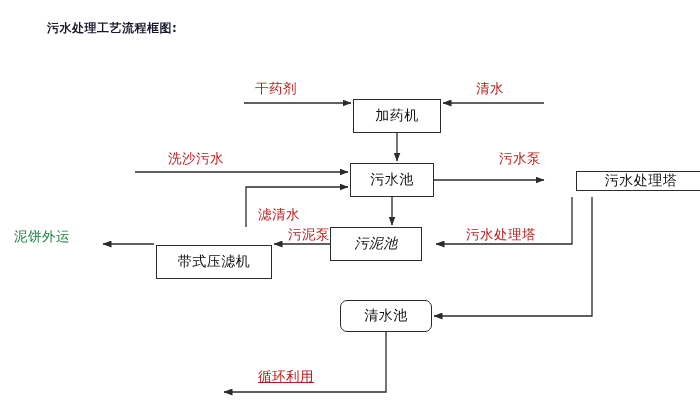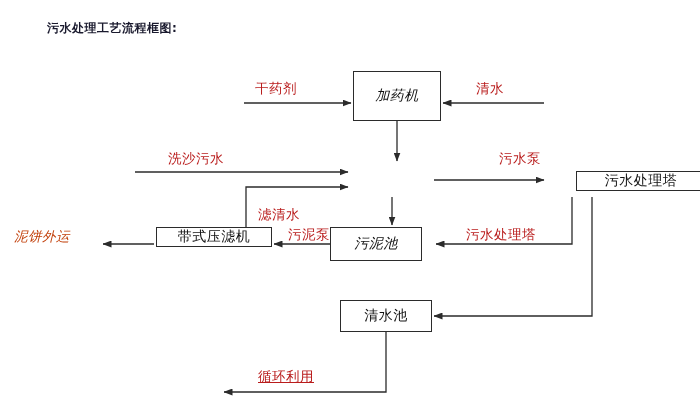--- a/index.html
+++ b/index.html
@@ -42,24 +42,23 @@
     position:absolute;
     font-size:13.5px;
     color:#b91c1c;
     white-space:nowrap;
     letter-spacing:0.5px;
     background:transparent;
   }
   .terminal-label{
     position:absolute;
     font-size:13.5px;
-    color:#c2410c;
+    color:#15803d;
     white-space:nowrap;
     letter-spacing:0.5px;
-    font-style:italic;
   }
 </style>
 </head>
 <body>
 
 <div id="diagram-root">
 
   <div class="page-title">污水处理工艺流程框图:</div>
 
   <svg id="flow-svg" viewBox="0 0 700 420" xmlns="http://www.w3.org/2000/svg">
@@ -91,38 +90,41 @@
 
       <line x1="154" y1="244" x2="103" y2="244" marker-end="url(#arrowhead)"></line>
 
       <path d="M 592 197 L 592 316 L 434 316" marker-end="url(#arrowhead)"></path>
 
       <path d="M 386 332 L 386 392 L 224 392" marker-end="url(#arrowhead)"></path>
 
     </g>
   </svg>
 
-  <div class="node-box" style="left:353px;top:71px;width:88px;height:50px;font-style:italic;">
+  <div class="node-box" style="left:353px;top:99px;width:88px;height:34px;">
     <span>加药机</span>
   </div>
 
+  <div class="node-box" style="left:350px;top:163px;width:84px;height:34px;">
+    <span>污水池</span>
+  </div>
 
   <div class="node-box" style="left:576px;top:163px;width:130px;height:20px;margin-top:8px;">
     <span>污水处理塔</span>
   </div>
 
   <div class="node-box" style="left:330px;top:227px;width:92px;height:34px;font-style:italic;">
     <span>污泥池</span>
   </div>
 
-  <div class="node-box" style="left:156px;top:227px;width:116px;height:20px;">
+  <div class="node-box" style="left:156px;top:245px;width:116px;height:34px;">
     <span>带式压滤机</span>
   </div>
 
-  <div class="node-box" style="left:340px;top:300px;width:92px;height:32px;">
+  <div class="node-box" style="left:340px;top:300px;width:92px;height:32px;border-radius:7px;">
     <span>清水池</span>
   </div>
 
   <div class="edge-label" style="left:255px;top:80px;">干药剂</div>
 
   <div class="edge-label" style="left:476px;top:80px;">清水</div>
 
   <div class="edge-label" style="left:168px;top:150px;">洗沙污水</div>
 
   <div class="edge-label" style="left:258px;top:190px;margin-top:16px;">滤清水</div>

